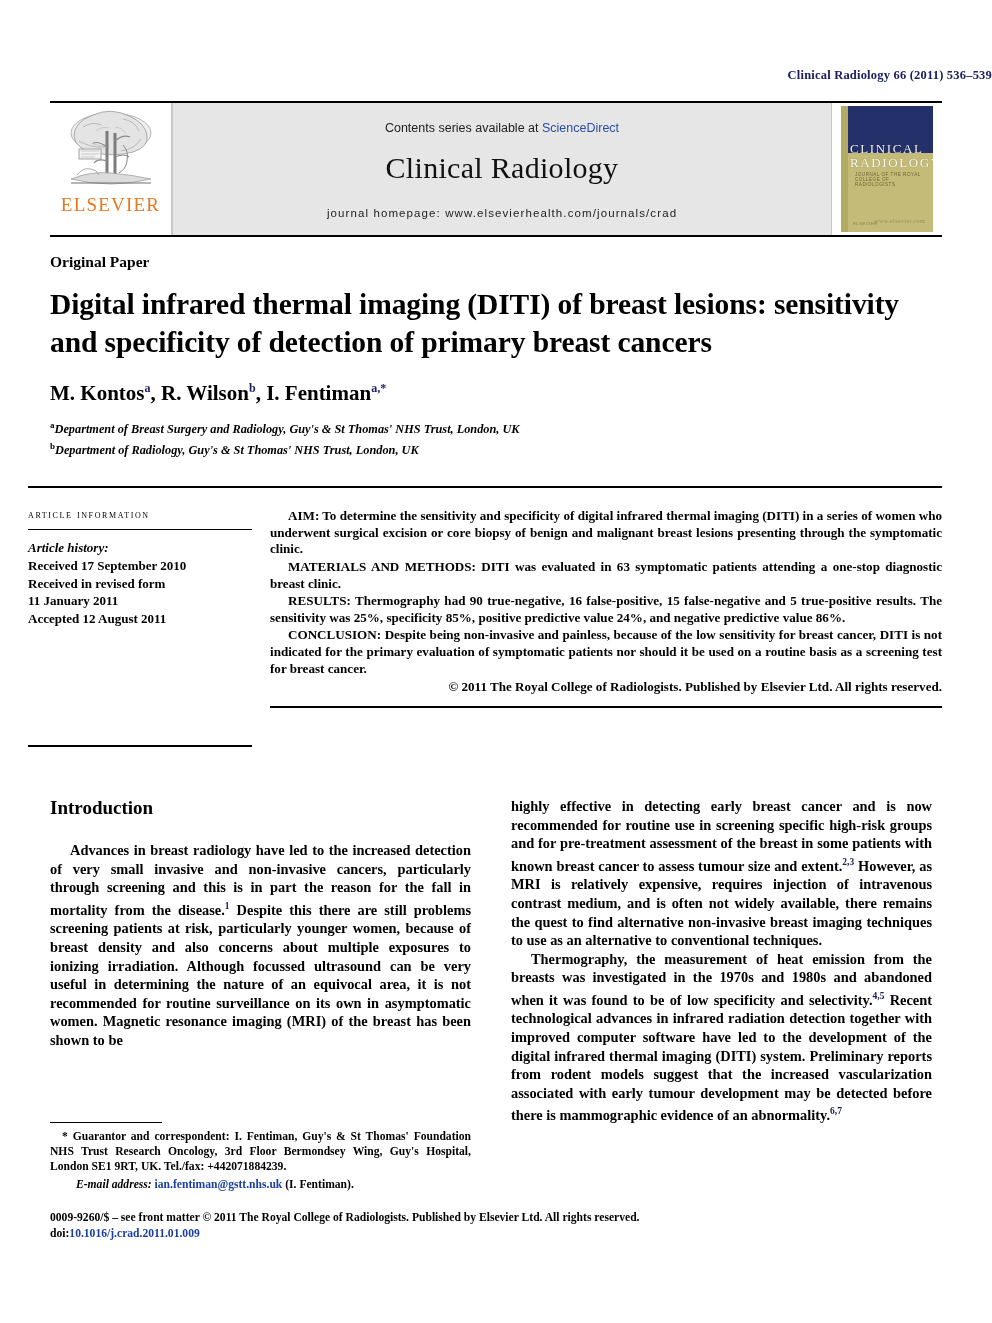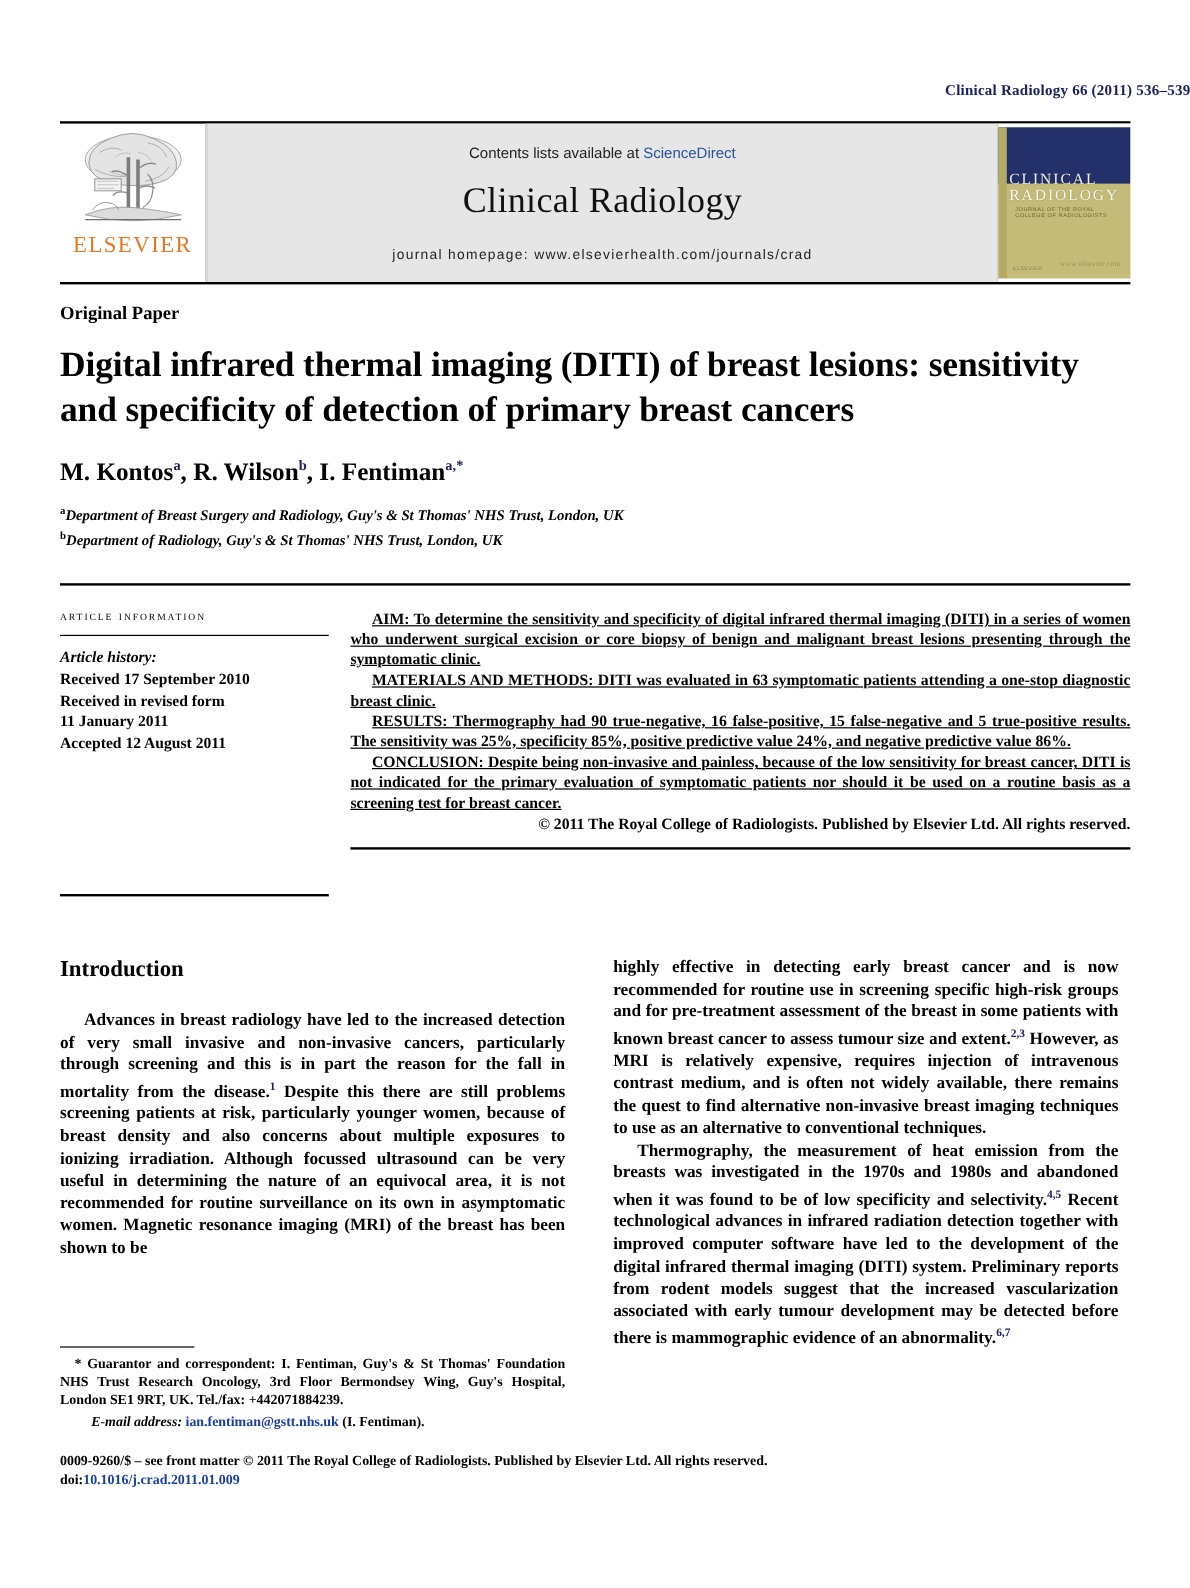--- a/index.html
+++ b/index.html
@@ -97,21 +97,21 @@
   }
   .cover-block {
     width: 110px;
     flex: 0 0 110px;
     display: flex;
     align-items: center;
     justify-content: center;
     background: #ffffff;
   }
   .cover-thumb {
-    width: 110px;
+    width: 92px;
     height: 126px;
     position: relative;
     overflow: hidden;
     background: #c3bb77;
   }
   .cover-top {
     position: absolute;
     left: 0; top: 0; right: 0;
     height: 47px;
     background: #24306a;
@@ -200,21 +200,21 @@
     font-size: 12.3px;
     line-height: 16.5px;
   }
   .affil sup {
     font-style: normal;
     font-size: 9px;
   }
 
   
   .band {
-    margin: 28px 50px 0 50px;
+    margin: 28px 50px 0 28px;
     border-top: 2.5px solid #000;
     padding-top: 20px;
     display: flex;
     align-items: flex-start;
   }
   .info-col {
     width: 228px;
     flex: 0 0 228px;
     padding-right: 22px;
     box-sizing: border-box;
@@ -256,21 +256,20 @@
     box-sizing: border-box;
   }
   .abs-p {
     font-family: "Liberation Serif", serif;
     font-size: 13.1px;
     line-height: 16.6px;
     font-weight: bold;
     text-align: justify;
     text-indent: 18px;
     margin: 0 0 1px 0;
-    text-decoration: underline;
   }
   .abs-copy {
     font-family: "Liberation Serif", serif;
     font-size: 13.1px;
     line-height: 16.6px;
     font-weight: bold;
     text-align: right;
     margin: 2px 0 0 0;
   }
   .abs-bottom-rule {
@@ -383,21 +382,21 @@
         <rect x="16" y="42" width="22" height="10" fill="#f2f2f2" stroke="#8f8f8f" stroke-width="0.8"></rect>
         <path d="M18 44 h18 M18 47 h18 M18 50 h14" stroke="#b0b0b0" stroke-width="0.6"></path>
         <path d="M60 38 q6 6 4 16 q-1 8 -8 12" fill="none" stroke="#8a8a8a" stroke-width="1"></path>
         <path d="M8 76 h80" stroke="#6f6f6f" stroke-width="1.2"></path>
       </svg>
       <div class="elsevier-word">ELSEVIER</div>
     </div>
 
     <div class="center-block">
       <div class="contents-line">
-        <span>Contents lists available at </span><span class="sd">ScienceDirect</span>
+        <span>Contents series available at </span><span class="sd">ScienceDirect</span>
       </div>
       <div class="journal-name">Clinical Radiology</div>
       <div class="homepage-line">journal homepage: www.elsevierhealth.com/journals/crad</div>
     </div>
 
     <div class="cover-block">
       <div class="cover-thumb">
         <div class="cover-top"></div>
         <div class="cover-left-strip"></div>
         <div class="cover-title">

